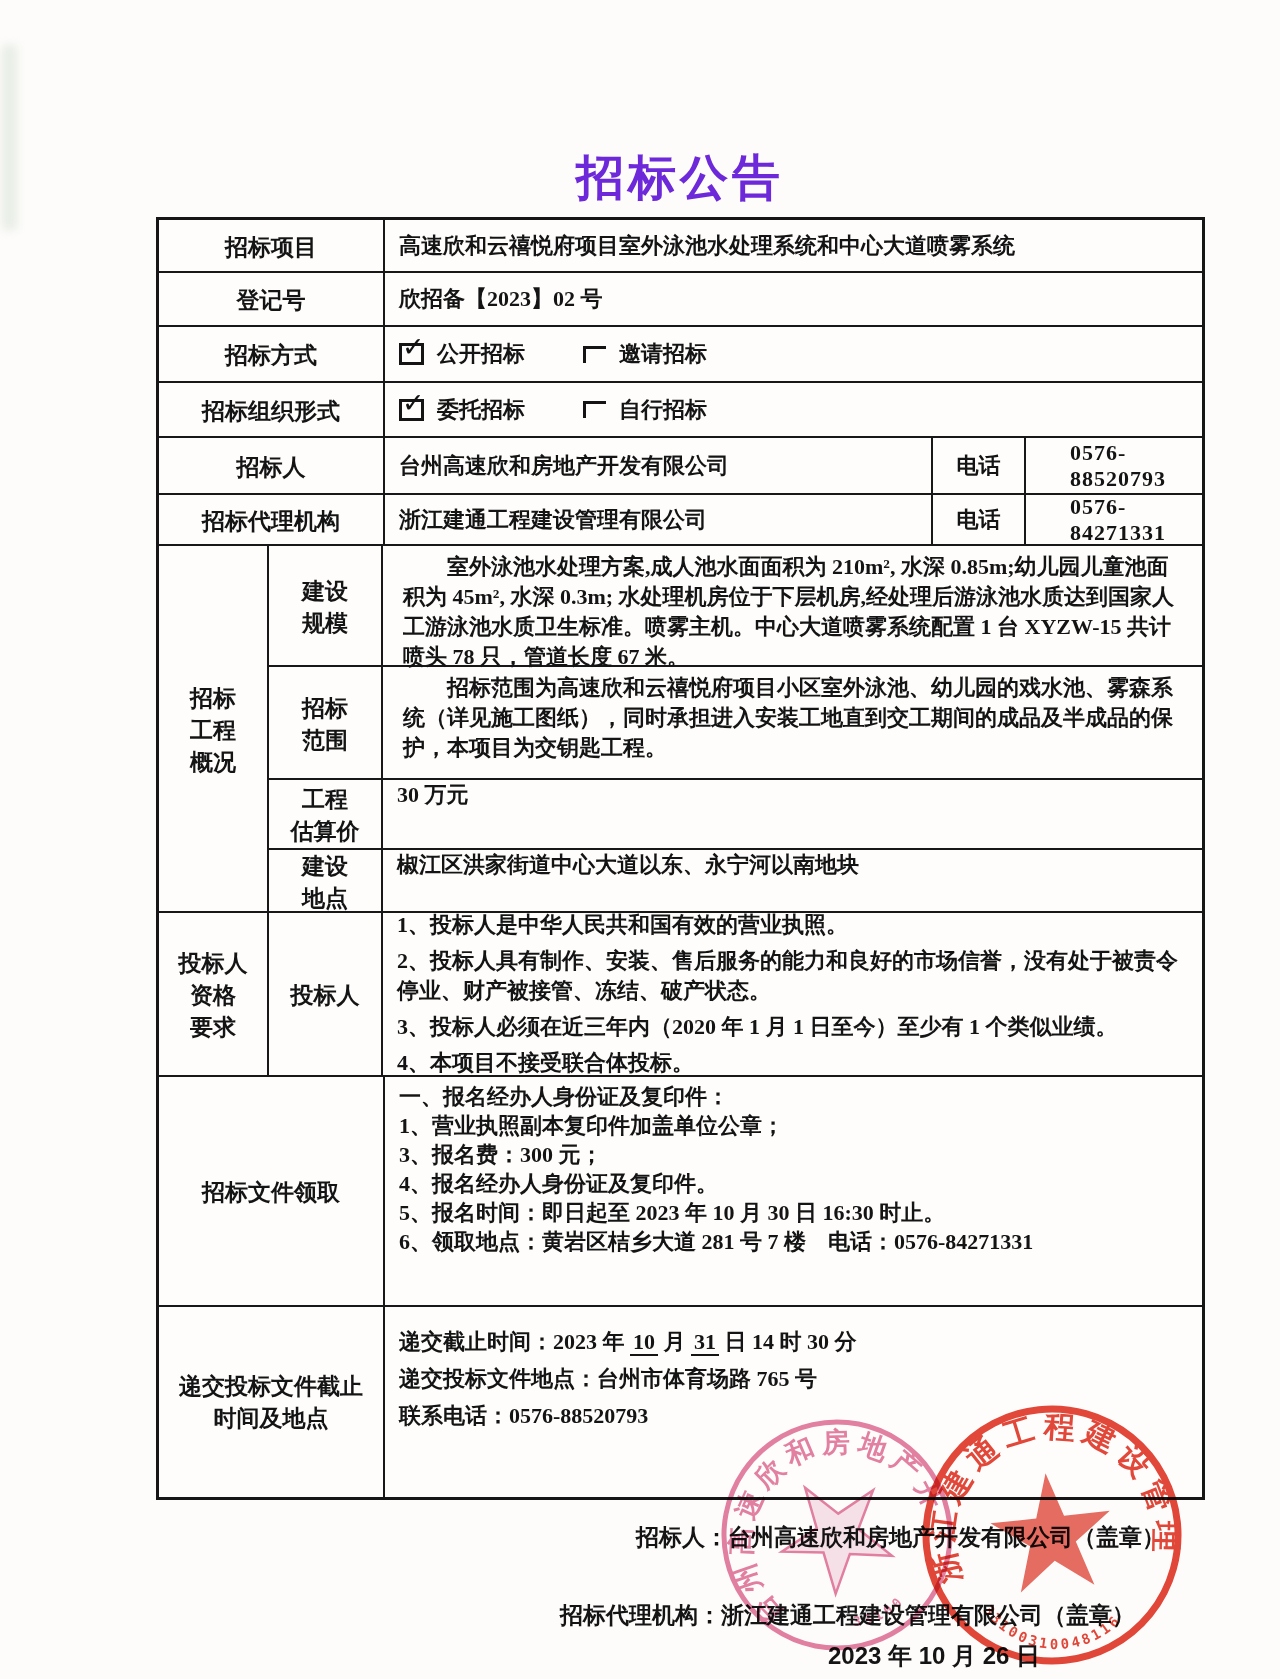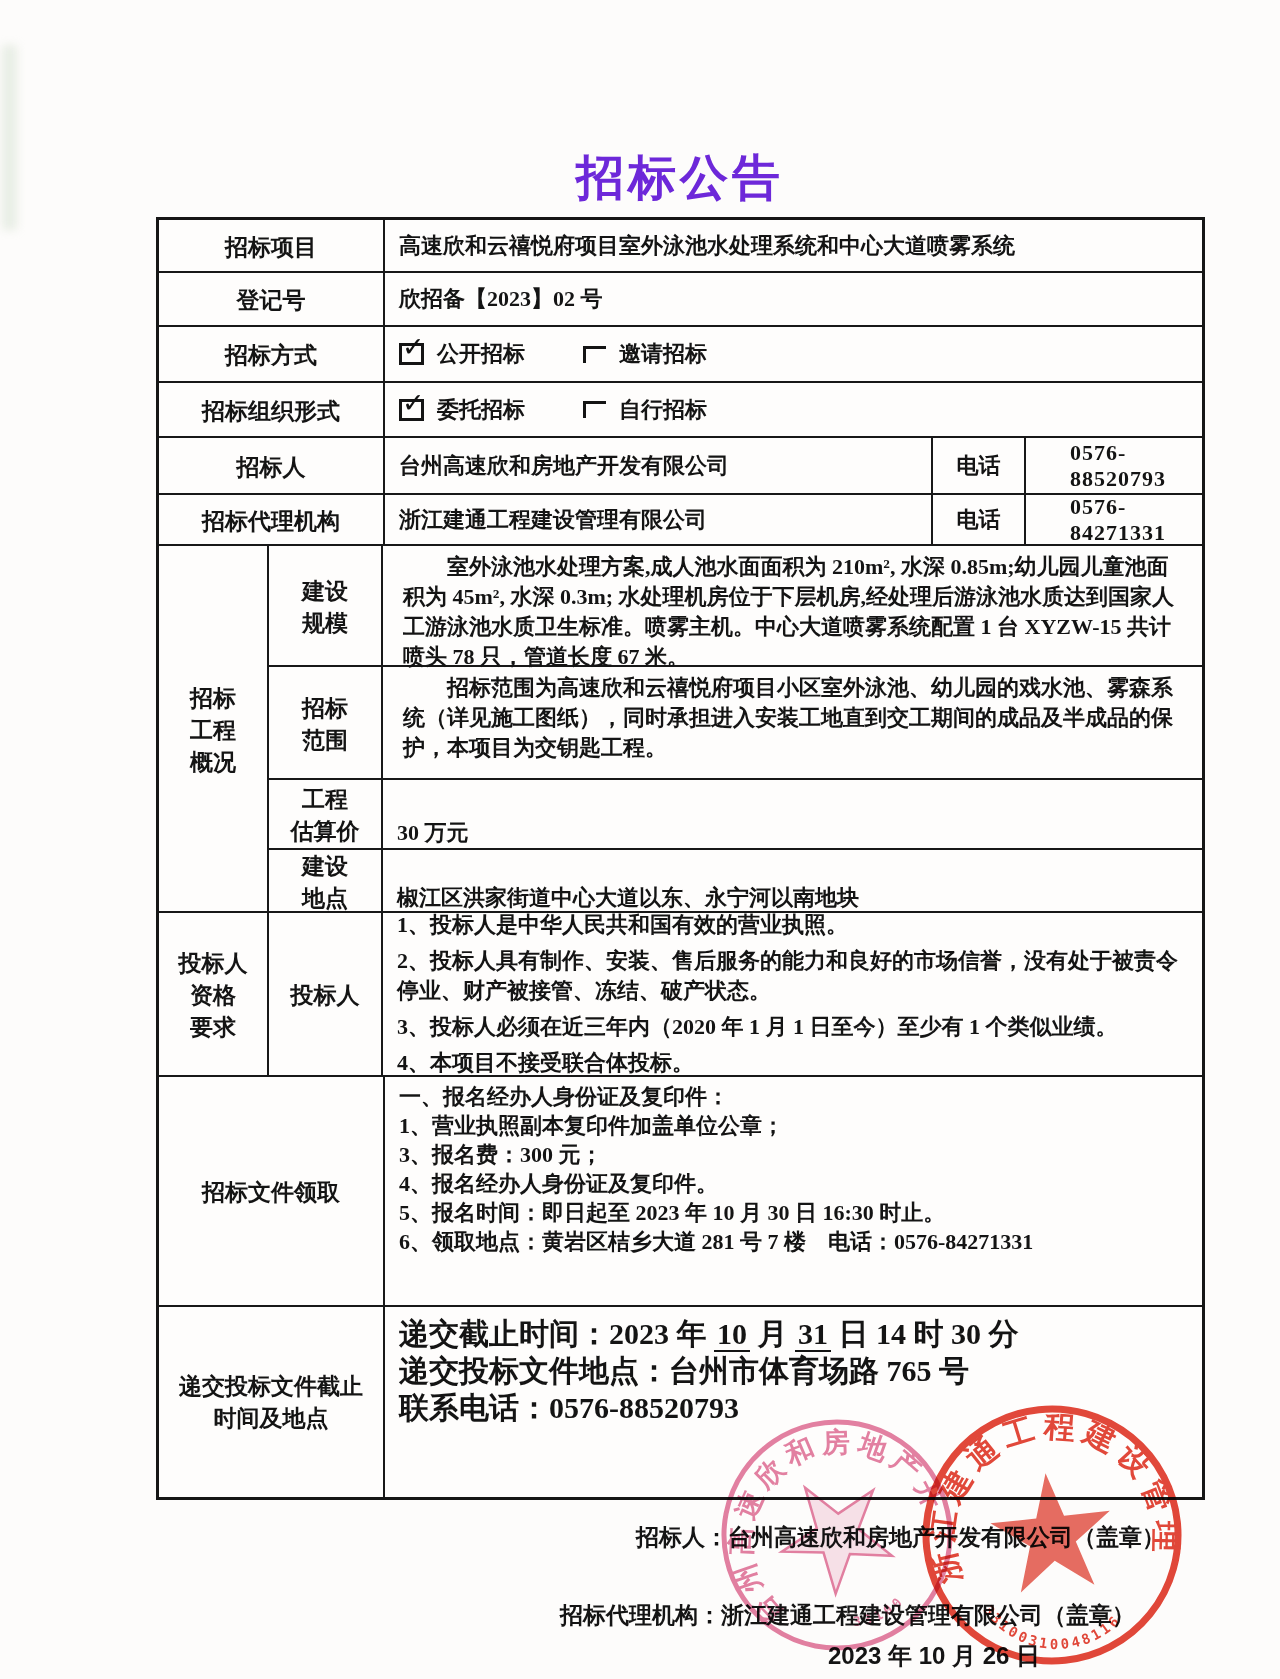--- a/index.html
+++ b/index.html
@@ -60,33 +60,33 @@
   .optlabel { margin:0 0 0 13px; }
   .optgap { display:inline-block; width:58px; }
   
   .ov-lab { width:110px; flex:0 0 110px; border-right:2px solid #181818; }
   .ov-right { flex:1; display:flex; flex-direction:column; }
   .ov-row { display:flex; border-bottom:2px solid #181818; box-sizing:border-box; }
   .ov-row.last { border-bottom:none; }
   .ov-sublab { width:114px; flex:0 0 114px; }
   .ov-val { flex:1; display:block; padding:6px 20px; font-size:22px;
     font-weight:bold; line-height:30px; box-sizing:border-box; }
-  .ov-val.center { display:flex; align-items:flex-end; padding:0 14px; }
+  .ov-val.center { display:flex; align-items:flex-start; padding:0 14px; }
   .hov1{height:121px}.hov2{height:113px}.hov3{height:70px}.hov4{height:63px}
   .hq{height:164px}.hc{height:230px}.hs{height:190px}
   p.tx { margin:0; text-indent:2em; }
   p.tx0 { margin:0; }
   .q-val { flex:1; padding:6px 14px; font-size:22px; font-weight:bold;
     line-height:30px; box-sizing:border-box; display:flex;
     flex-direction:column; justify-content:center; }
   .q-val p { margin:3px 0; }
   .c-val { flex:1; padding:5px 14px; font-size:22px; font-weight:bold;
     line-height:29px; box-sizing:border-box; }
   .c-val p { margin:0; }
-  .s-val { flex:1; padding:8px 14px; font-size:30px; font-weight:bold;
+  .s-val { flex:1; padding:16px 14px; font-size:22px; font-weight:bold;
     line-height:37px; box-sizing:border-box; }
   .s-val p { margin:0; }
   .uline { border-bottom:2px solid #141414; padding:0 3px; }
   
   .foot-line { position:absolute; font-size:23px; font-weight:bold;
     font-family:"Liberation Sans","DejaVu Sans",sans-serif; white-space:nowrap; }
   .f-bidder { left:636px; top:1522px; }
   .f-agency { left:560px; top:1600px; }
   .f-date   { left:828px; top:1640px; font-size:24px; }
   

